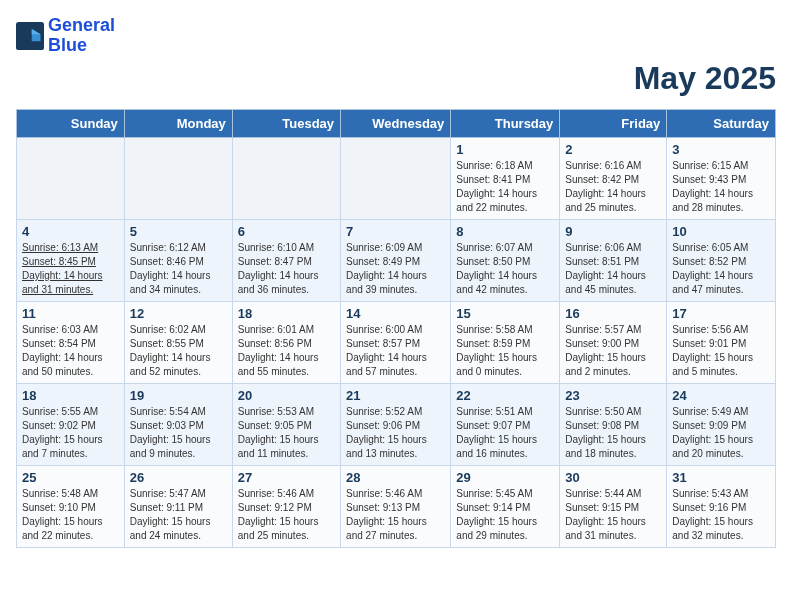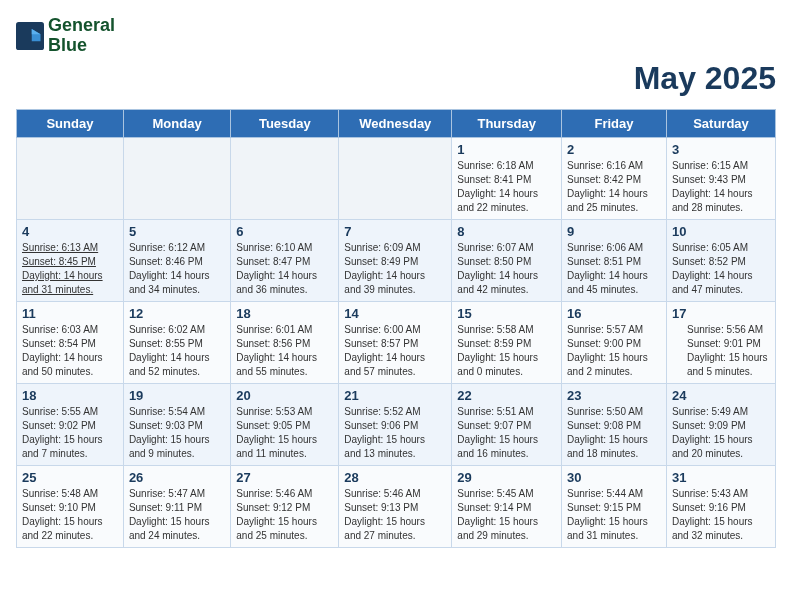--- a/index.html
+++ b/index.html
@@ -17,21 +17,21 @@
       margin-bottom: 12px;
     }
     .logo {
       display: flex;
       align-items: center;
       gap: 4px;
     }
     .logo-text {
       font-size: 18px;
       font-weight: bold;
-      color: #14532d;
+      color: #1d4ed8;
       line-height: 1.1;
     }
     .logo-icon {
       width: 28px;
       height: 28px;
     }
     .title-block {
       text-align: right;
     }
     .month-title {
@@ -46,22 +46,22 @@
     }
     table {
       width: 100%;
       border-collapse: collapse;
     }
     thead tr th {
       background-color: #2e6db4;
       color: #fff;
       font-size: 13px;
       font-weight: bold;
-      padding: 6px 20px;
-      text-align: center;
+      padding: 6px 6px;
+      text-align: right;
       border: 1px solid #aac4e0;
     }
     tbody tr td {
       vertical-align: top;
       border: 1px solid #c8d8ea;
       padding: 4px 5px;
       width: 113px;
       min-height: 90px;
       background: #f9fbfd;
     }
@@ -232,21 +232,21 @@
         </td>
         <td>
           <div class="day-num">16</div>
           <div class="day-info" style="white-space: pre-line;">Sunrise: 5:57 AM
 Sunset: 9:00 PM
 Daylight: 15 hours
 and 2 minutes.</div>
         </td>
         <td>
           <div class="day-num">17</div>
-          <div class="day-info" style="white-space: pre-line; margin-left: 15px;">Sunrise: 5:56 AM
+          <div class="day-info" style="white-space: pre-line;">Sunrise: 5:56 AM
 Sunset: 9:01 PM
 Daylight: 15 hours
 and 5 minutes.</div>
         </td>
       </tr>
       <tr>
         <td>
           <div class="day-num">18</div>
           <div class="day-info" style="white-space: pre-line;">Sunrise: 5:55 AM
 Sunset: 9:02 PM

